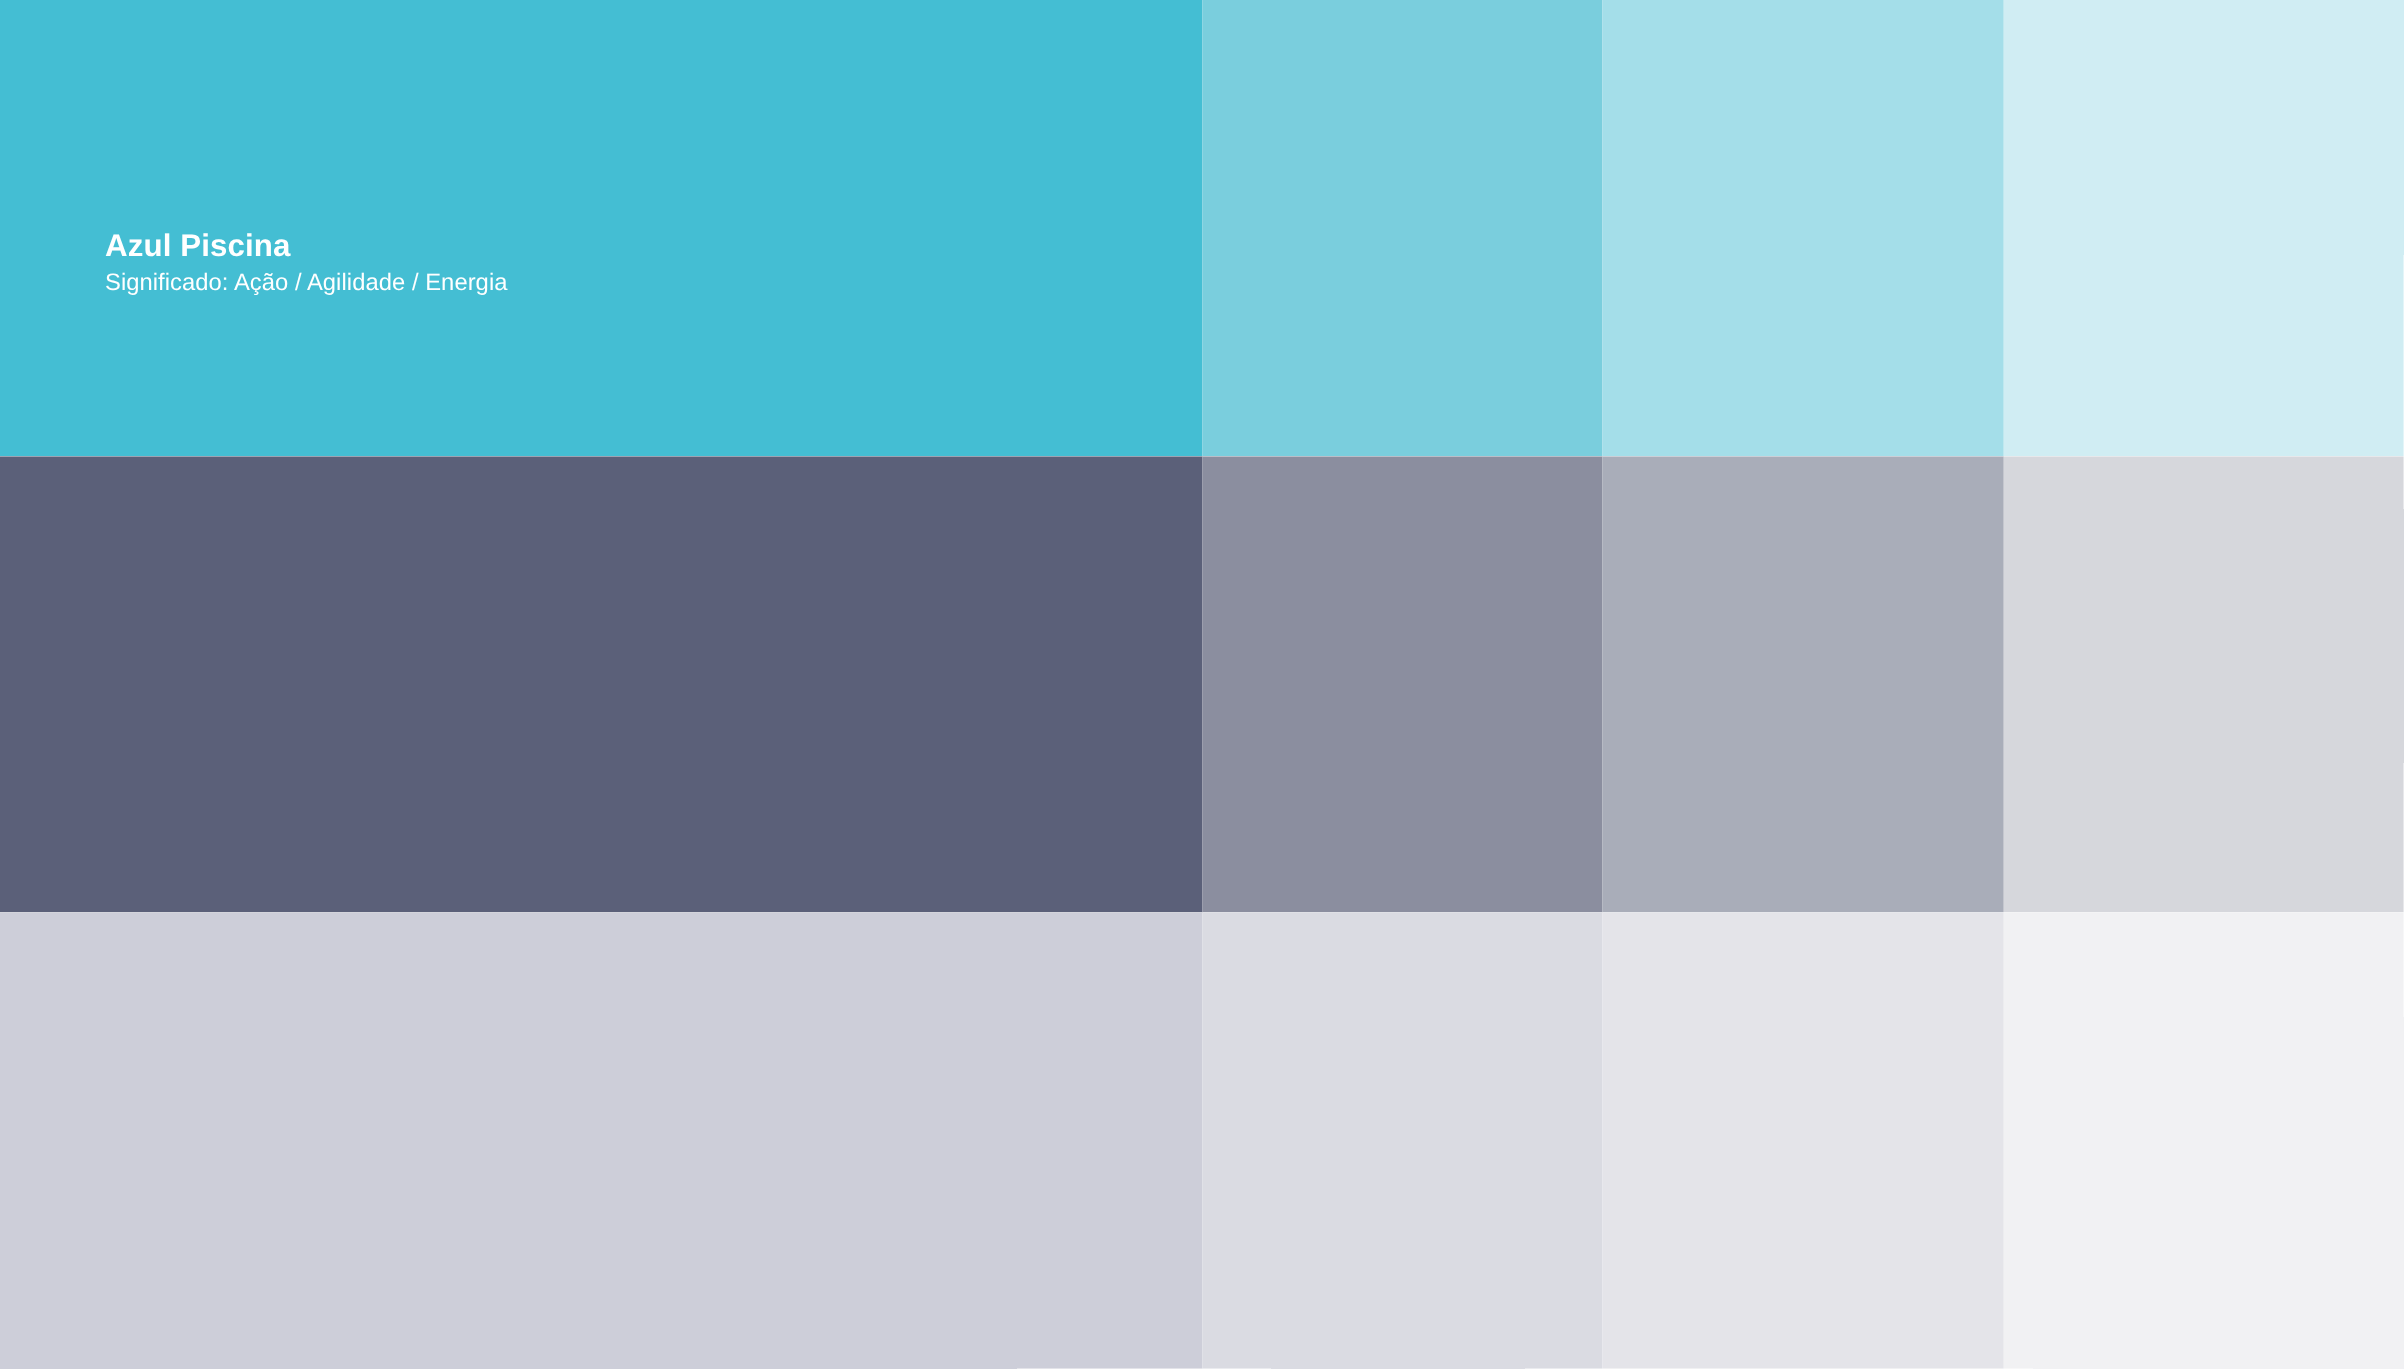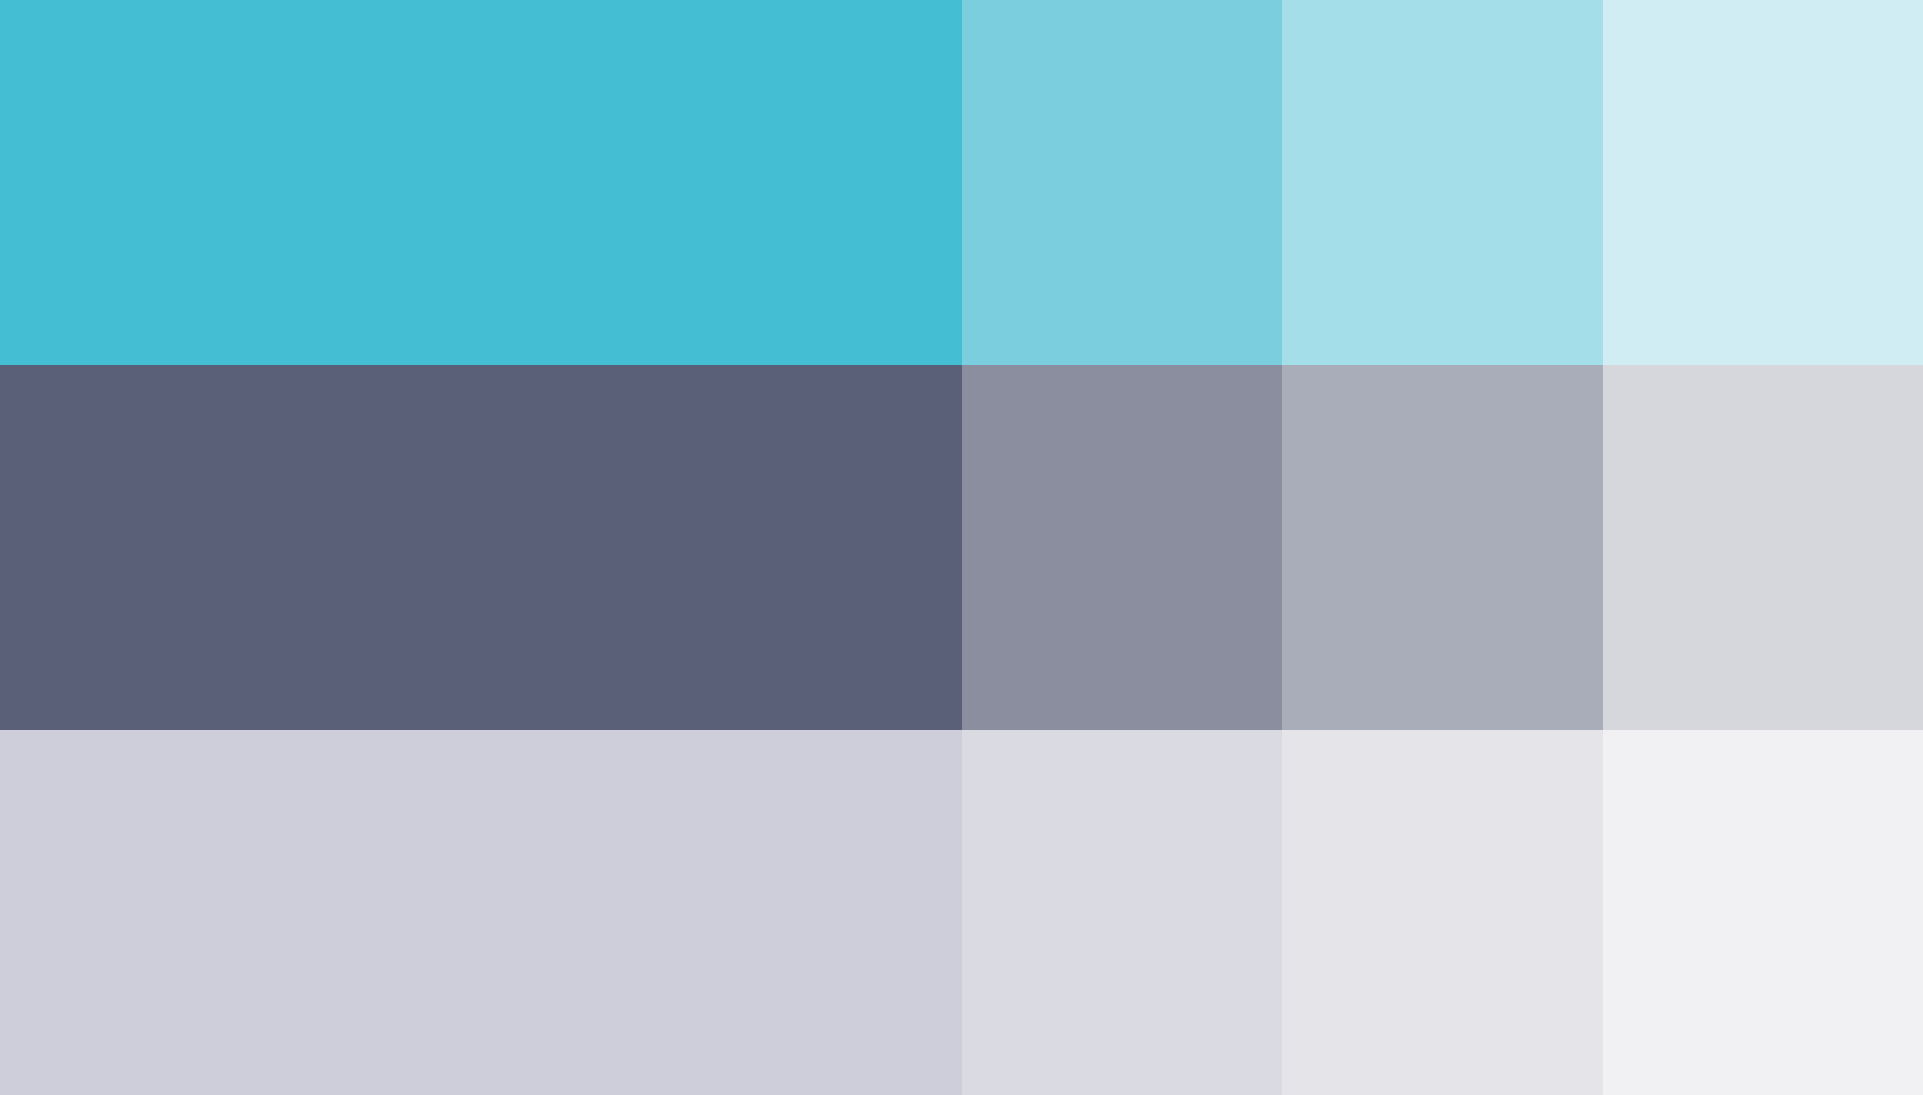--- a/index.html
+++ b/index.html
@@ -79,20 +79,24 @@
 <body>
 
 <div id="palette">
 
   <section class="palette-row" id="row-azul-piscina">
     <div class="swatch base" style="background-color: rgb(68, 190, 211);"></div>
     <div class="swatch tone2" style="background-color: rgb(122, 206, 221);"></div>
     <div class="swatch tone3" style="background-color: rgb(164, 222, 233);"></div>
     <div class="swatch tone4" style="background-color: rgb(208, 237, 243);"></div>
 
+    <div class="row-label">
+      <span class="color-name">Azul Piscina</span>
+      <span class="color-meaning">Significado: Ação / Agilidade / Energia</span>
+    </div>
   </section>
 
   <section class="palette-row" id="row-cinza">
     <div class="swatch base" style="background-color: rgb(91, 96, 121);"></div>
     <div class="swatch tone2" style="background-color: rgb(139, 142, 159);"></div>
     <div class="swatch tone3" style="background-color: rgb(169, 173, 185);"></div>
     <div class="swatch tone4" style="background-color: rgb(214, 215, 220);"></div>
 
   </section>
 

